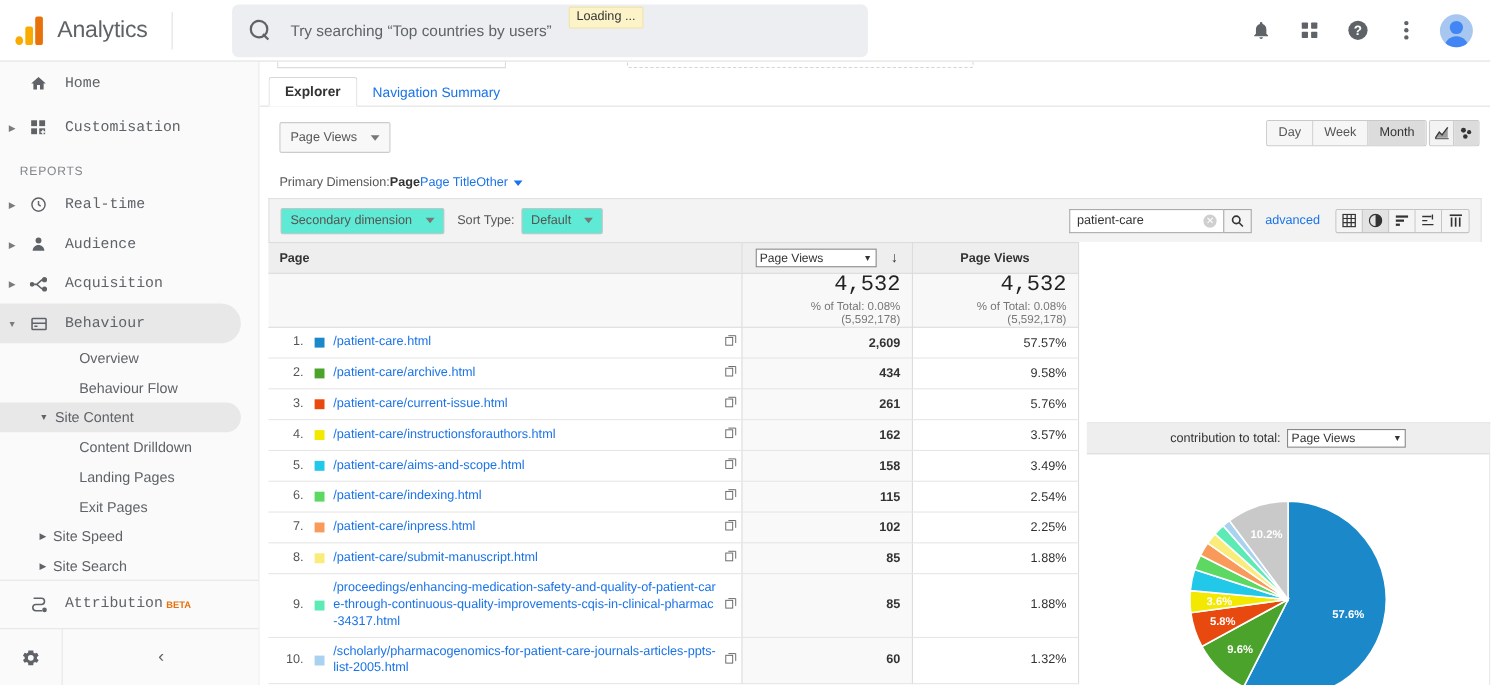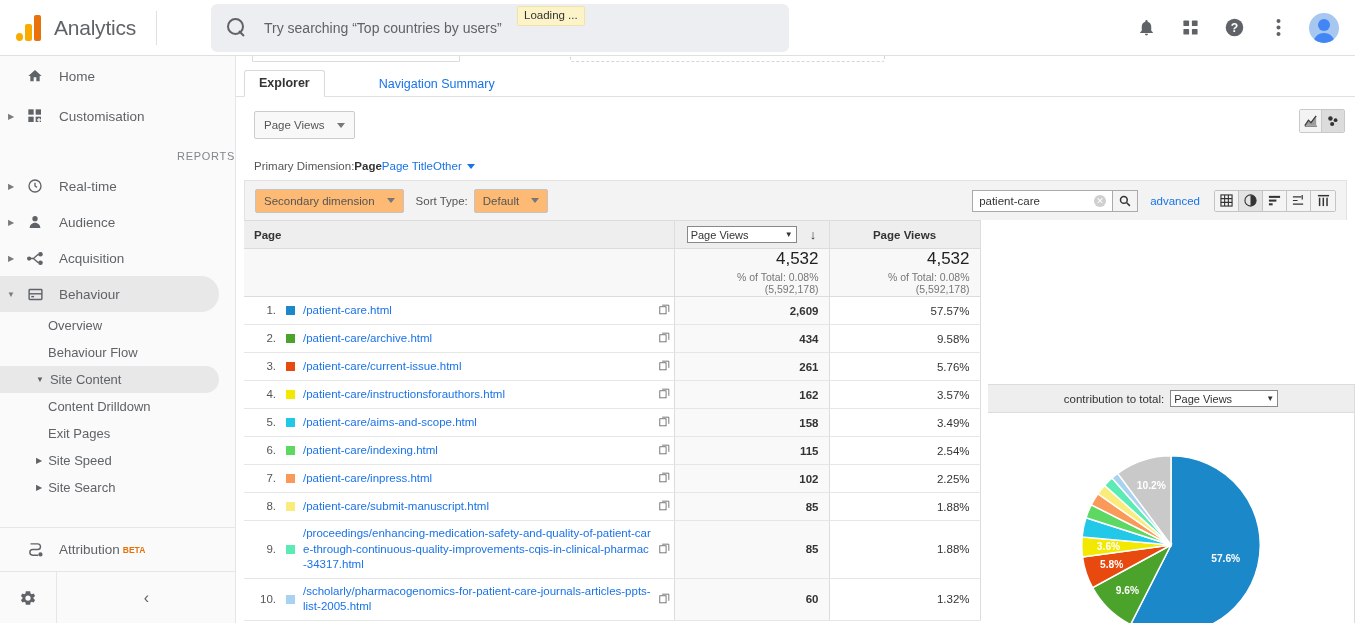--- a/index.html
+++ b/index.html
@@ -10,21 +10,21 @@
     font-size:12px; color:#444; background:#fff;
     overflow:hidden; position:relative;
   }
 
   
   .top-header {
     position:absolute; top:0; left:0; width:1355px; height:56px;
     background:#fff; border-bottom:1px solid #e0e0e0;
     display:flex; align-items:center; z-index:30;
   }
-  .brand { display:flex; align-items:center; width:152px;justify-content:center; }
+  .brand { display:flex; align-items:center; padding-left:14px; width:152px; }
   .ga-logo { width:28px; height:26px; position:relative; margin-right:10px; }
   .ga-logo i { position:absolute; bottom:0; border-radius:2px; display:block; }
   .ga-bar1 { left:0; width:7px; height:8px; background:#F9AB00; border-radius:50%!important; }
   .ga-bar2 { left:9px; width:7px; height:17px; background:#F9AB00; }
   .ga-bar3 { left:18px; width:7px; height:26px; background:#E8710A; }
   .brand-title { font-size:21px; color:#5f6368; font-weight:400; letter-spacing:-.2px; }
   .divider-v { width:1px; height:34px; background:#e0e0e0; margin:0 14px 0 4px; }
   .acct { line-height:1.15; }
   .acct-crumb { font-size:11.5px; color:#5f6368; }
   .acct-name { font-size:19px; color:#3c4043; font-weight:400; display:flex; align-items:center; }
@@ -66,26 +66,26 @@
   }
   .nav-scroll { position:absolute; top:0; left:0; right:0; bottom:52px; overflow:hidden; }
   .nav-item {
     display:flex; align-items:center; height:36px; padding-left:0;
     cursor:pointer; position:relative; border-radius:0 18px 18px 0;
     margin-right:16px;
   }
   .nav-item.top { height:40px; }
   .nav-arrow { width:22px; text-align:center; font-size:8px; color:#7b7b7b; flex:0 0 22px; }
   .nav-icon { width:26px; flex:0 0 26px; display:flex; justify-content:center; align-items:center; color:#5f6368; }
-  .nav-label { font-size:13.5px; color:#5f6368; margin-left:11px; }
+  .nav-label { font-size:13.5px; color:#5f6368; margin-left:11px;font-family:Liberation Mono, monospace; }
   .nav-item.active { background:#e8e8e8; }
-  .nav-section { font-size:11px; color:#80868b; letter-spacing:.7px; padding:14px 0 6px 18px; font-weight:400;text-align:right; }
+  .nav-section { font-size:11px; color:#80868b; letter-spacing:.7px; padding:14px 0 6px 18px; font-weight:400; }
   .sub-item {
     display:flex; align-items:center; height:27px;
-    padding-left:48px; border-radius:0 14px 14px 0; margin-right:16px; cursor:pointer;
+    padding-left:72px; border-radius:0 14px 14px 0; margin-right:16px; cursor:pointer;
   }
   .sub-item .sub-label { font-size:13px; color:#5f6368; }
   .sub-item.group { padding-left:36px; }
   .sub-item.group .tri { font-size:8px; color:#5f6368; margin-right:6px; }
   .sub-item.selected { background:#e4ecfd; }
   .sub-item.selected .sub-label { color:#1a73e8; font-weight:bold; }
   .sub-item.hl { background:#e8e8e8; }
   .attribution-row {
     position:absolute; left:0; bottom:52px; width:236px; height:44px;
     display:flex; align-items:center; border-top:1px solid #e6e6e6; background:#fafafa;
@@ -103,21 +103,21 @@
   .main {
     position:absolute; top:56px; left:236px; width:1119px; height:567px;
     background:#fff; overflow:hidden;
   }
   .partial-top {
     position:absolute; top:0; left:8px; width:1100px; height:8px;
   }
   .partial-box1 { position:absolute; left:8px; top:-30px; width:208px; height:36px; border:1px solid #dcdcdc; border-radius:3px 3px 0 0; background:#fff; }
   .partial-box2 { position:absolute; left:326px; top:-30px; width:315px; height:36px; border:1px dashed #d5d5d5; border-radius:3px; background:#fff; }
 
-  .tabs { position:absolute; top:14px; left:8px; height:27px; display:flex; align-items:flex-end;gap:40px; }
+  .tabs { position:absolute; top:14px; left:8px; height:27px; display:flex; align-items:flex-end; }
   .tab {
     padding:6px 14px 7px; font-size:12.5px; cursor:pointer; line-height:1;
   }
   .tab.active { border:1px solid #d9d9d9; border-bottom:1px solid #fff; border-radius:3px 3px 0 0; color:#333; font-weight:bold; background:#fff; position:relative; z-index:2; }
   .tab.link { color:#1a73e8; }
   .tab-rule { position:absolute; top:40px; left:0; width:1119px; height:1px; background:#e0e0e0; }
 
   .metric-btn {
     position:absolute; top:55px; left:18px; height:28px; min-width:96px;
     border:1px solid #ccc; border-radius:2px; background:#f8f8f8;
@@ -141,21 +141,21 @@
   .primdim .lnk { color:#1a73e8; cursor:pointer; }
   .primdim .oth { color:#1a73e8; cursor:pointer; display:flex; align-items:center; }
   .primdim .oth .caret-sm { margin-left:5px; border-top-color:#1a73e8; }
 
   .filter-row {
     position:absolute; top:124px; left:8px; width:1103px; height:40px;
     background:#f3f3f3; border:1px solid #e2e2e2; border-bottom:none;
     display:flex; align-items:center; padding:0 10px;
   }
   .pill {
-    height:24px; border:1px solid #c4c4c4; border-radius:2px; background:#fdba74;
+    height:24px; border:1px solid #c4c4c4; border-radius:2px; background:#5eead4;
     display:flex; align-items:center; padding:0 8px; font-size:11.5px; color:#555; cursor:pointer;
   }
   .sort-lbl { font-size:11.5px; color:#555; margin:0 6px 0 12px; }
   .search-wrap { margin-left:auto; display:flex; align-items:center; }
   .search-box {
     width:140px; height:22px; border:1px solid #aaa; border-right:none; background:#fff;
     display:flex; align-items:center; padding:0 6px; font-size:11.5px; color:#333;
   }
   .clear-x {
     width:12px;height:12px;border-radius:50%;background:#cfcfcf;color:#fff;font-size:9px;
@@ -179,21 +179,21 @@
   table.dt th.mcol { text-align:center; border-right:1px solid #dcdcdc; }
   .th-sel {
     display:inline-flex; align-items:center; justify-content:space-between;
     border:1px solid #888; background:#fff; height:17px; width:110px;
     font-size:11px; font-weight:normal; padding:0 3px; color:#333;
   }
   .th-sel .tri-d { font-size:8px; }
   .sort-arrow { margin-left:10px; font-size:13px; color:#333; font-weight:normal; }
   .totrow td { background:#f8f8f8; border-bottom:1px solid #dcdcdc; height:48px; vertical-align:middle; padding:0 10px; }
   .totrow td.sep { border-right:1px solid #dcdcdc; }
-  .tot-num { font-size:17px; color:#222; text-align:right; line-height:1.1; font-weight:normal; }
+  .tot-num { font-size:20px; color:#222; text-align:right; line-height:1.1; font-weight:normal;font-family:Liberation Mono, monospace; }
   .tot-sub { font-size:10.5px; color:#777; text-align:right; margin-top:2px; }
   table.dt td.datacell { border-bottom:1px solid #e6e6e6; height:28px; padding:0 10px; font-size:11.5px; }
   table.dt td.pagecell { border-right:1px solid #dcdcdc; padding:5px 4px 5px 10px; vertical-align:middle; }
   table.dt td.numcell { text-align:right; font-weight:bold; color:#333; border-right:1px solid #dcdcdc; background:#f9f9f9; }
   table.dt td.pctcell { text-align:right; color:#333; border-right:1px solid #dcdcdc; }
   tr.alt td.pagecell, tr.alt td.pctcell { background:#fff; }
   .rowflex { display:flex; align-items:center; }
   .rownum { width:22px; text-align:right; color:#555; font-size:11.5px; flex:0 0 22px; }
   .swatch { width:9px; height:9px; margin:0 8px 0 10px; flex:0 0 9px; }
   .plink { color:#1a73e8; font-size:11.5px; line-height:1.35; word-break:break-all; }
@@ -351,20 +351,23 @@
       <span class="sub-label">Behaviour Flow</span>
     </div>
     <div class="sub-item group hl">
       <span class="tri">▼</span>
       <span class="sub-label">Site Content</span>
     </div>
     <div class="sub-item">
       <span class="sub-label">Content Drilldown</span>
     </div>
     <div class="sub-item">
+      <span class="sub-label">Landing Pages</span>
+    </div>
+    <div class="sub-item">
       <span class="sub-label">Exit Pages</span>
     </div>
     <div class="sub-item group">
       <span class="tri">▶</span>
       <span class="sub-label">Site Speed</span>
     </div>
     <div class="sub-item group">
       <span class="tri">▶</span>
       <span class="sub-label">Site Search</span>
     </div>
@@ -403,20 +406,25 @@
     <div class="tab active">Explorer</div>
     <div class="tab link">Navigation Summary</div>
   </div>
   <div class="tab-rule"></div>
 
   <div class="metric-btn">
     <span>Page Views</span>
     <span class="caret-sm"></span>
   </div>
 
+  <div class="dwm">
+    <div>Day</div>
+    <div>Week</div>
+    <div class="sel">Month</div>
+  </div>
 
   <div class="chart-toggles">
     <div>
       <svg width="14" height="12" viewBox="0 0 16 14">
           <polyline points="1,12 5,6 8,9 14,1" fill="none" stroke="#333" stroke-width="1.5"></polyline>
           <polyline points="1,12 1,13 15,13" fill="none" stroke="#333" stroke-width="1"></polyline>
           <polygon points="1,12 5,6 8,9 14,1 14,12" fill="#555" opacity=".55"></polygon>
         </svg>
     </div>
     <div class="sel">

